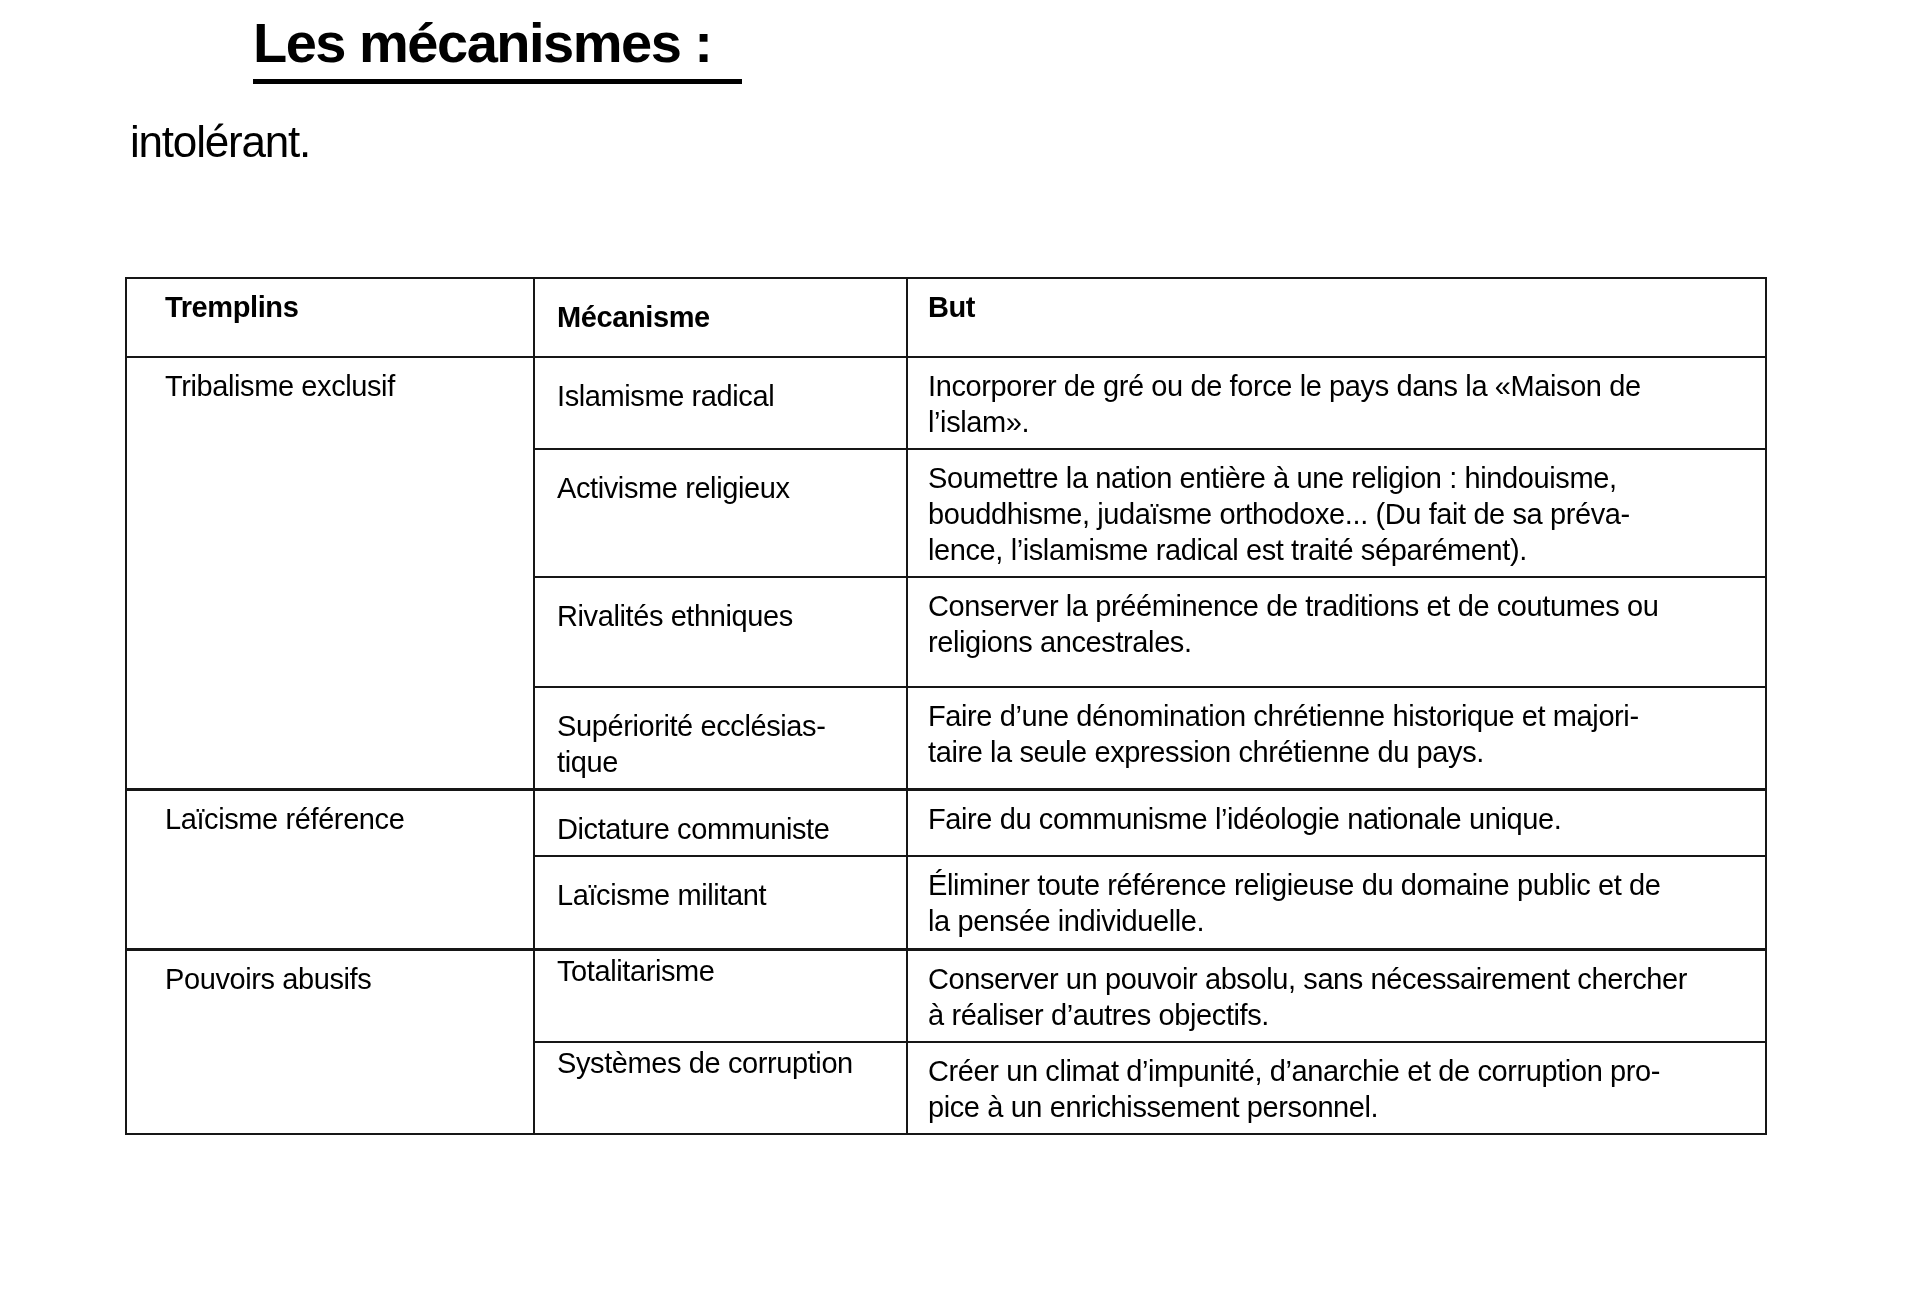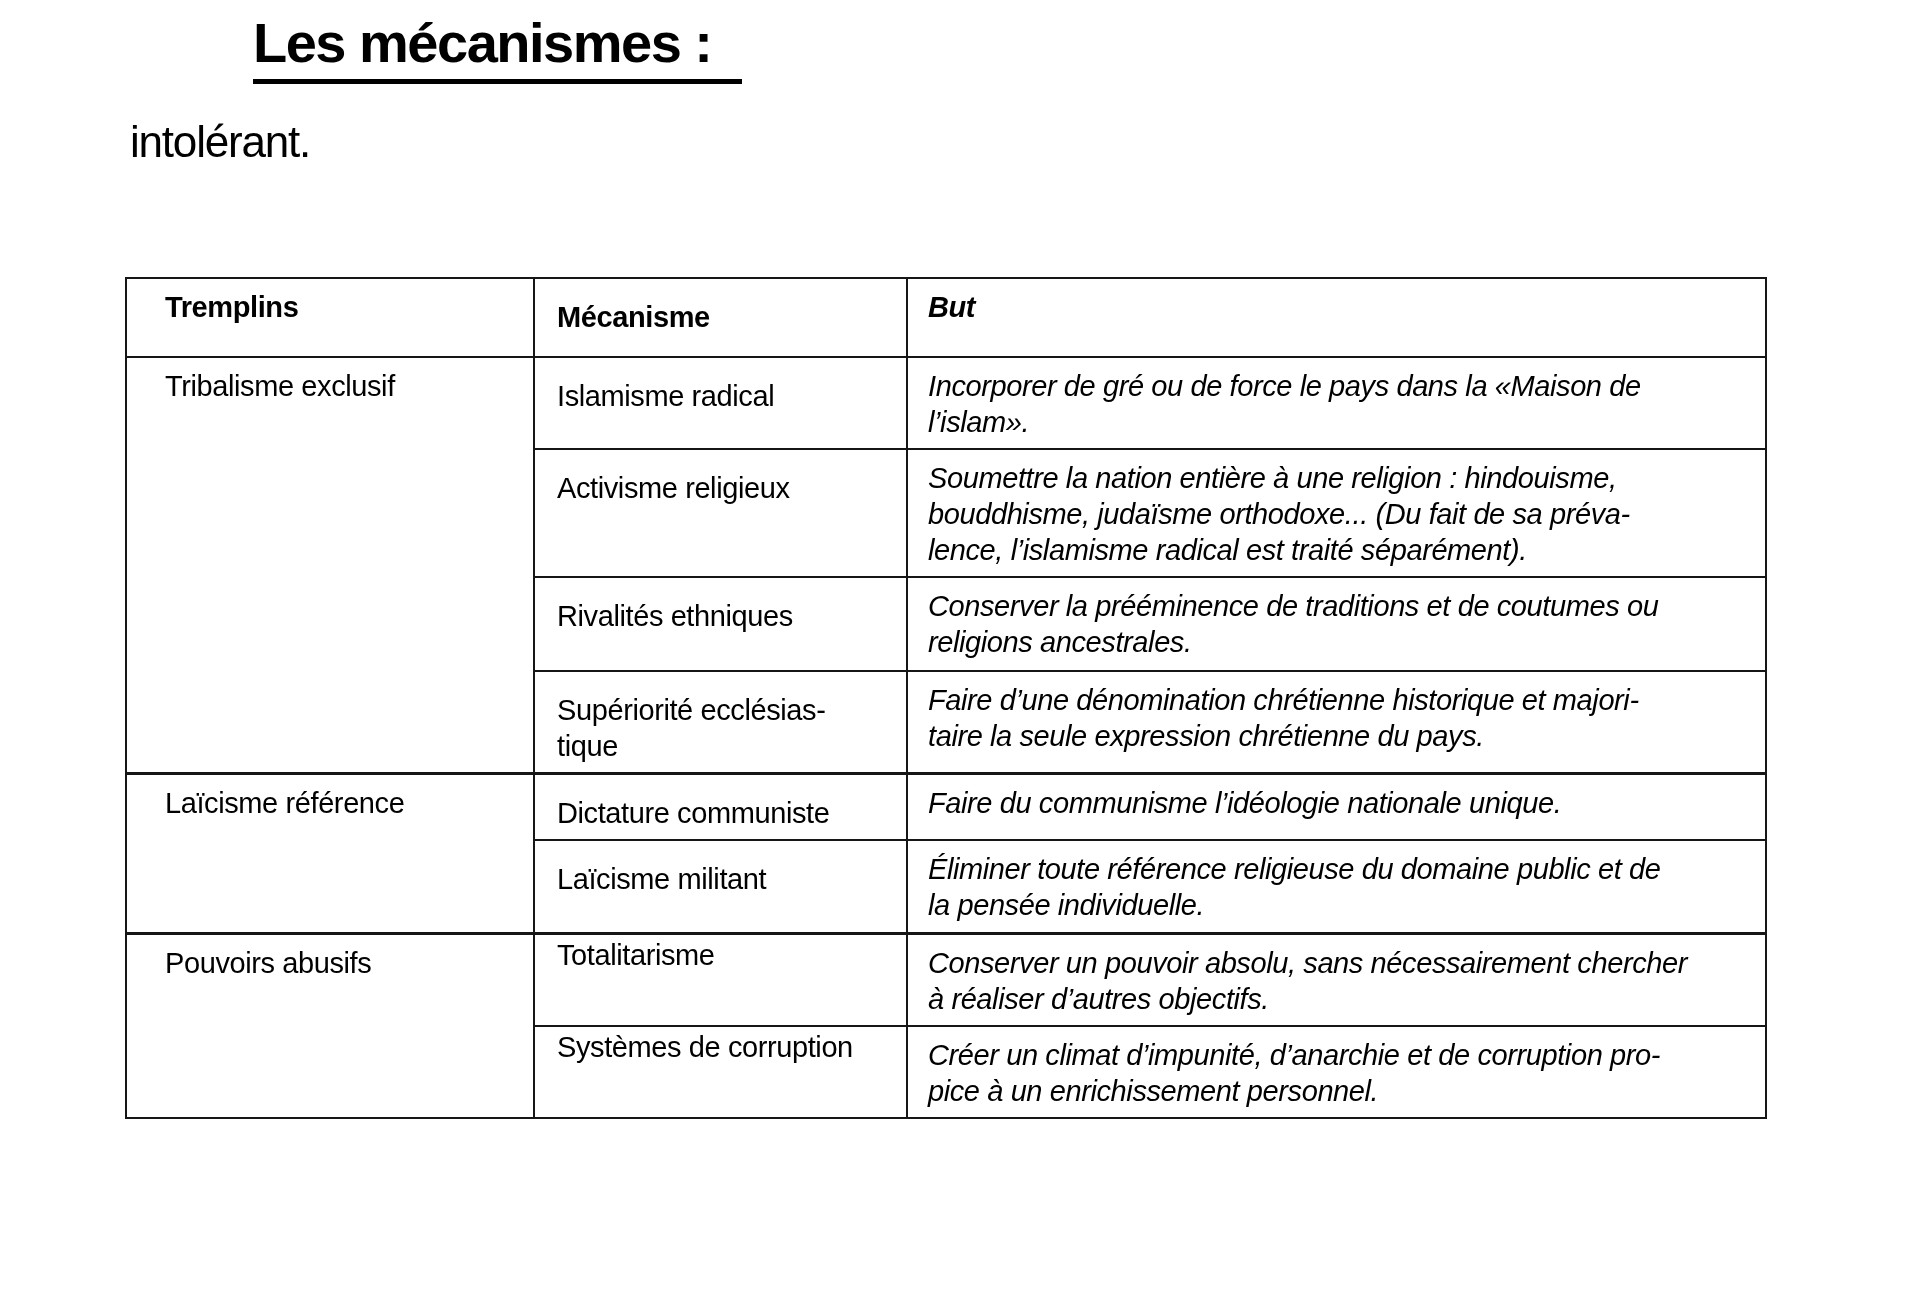--- a/index.html
+++ b/index.html
@@ -42,27 +42,27 @@
     vertical-align:top;
     font-size:29px; line-height:36px; letter-spacing:-0.4px;
     white-space:pre-line;
     font-weight:normal;
     text-align:left;
     overflow:hidden;
   }
   .mech-table th { font-weight:bold; }
   .c1 { padding:10px 16px 8px 38px; }
   .c2 { padding:20px 8px 8px 22px; }
-  .c3 { padding:10px 10px 8px 20px;font-style:italic; }
+  .c3 { padding:10px 10px 8px 20px; }
   .vmid { vertical-align:middle; padding-top:2px; padding-bottom:6px; }
 
   tr.rh { height:79px; }
   tr.r1 { height:88px; }
   tr.r2 { height:127px; }
-  tr.r3 { height:94px; }
+  tr.r3 { height:110px; }
   tr.r4 { height:87px; }
   tr.r5 { height:55px; }
   tr.r6 { height:93px; }
   tr.r7 { height:90px; }
   tr.r8 { height:90px; }
   tr.group-start td { border-top-width:3px; }
 </style>
 </head>
 <body>
 

